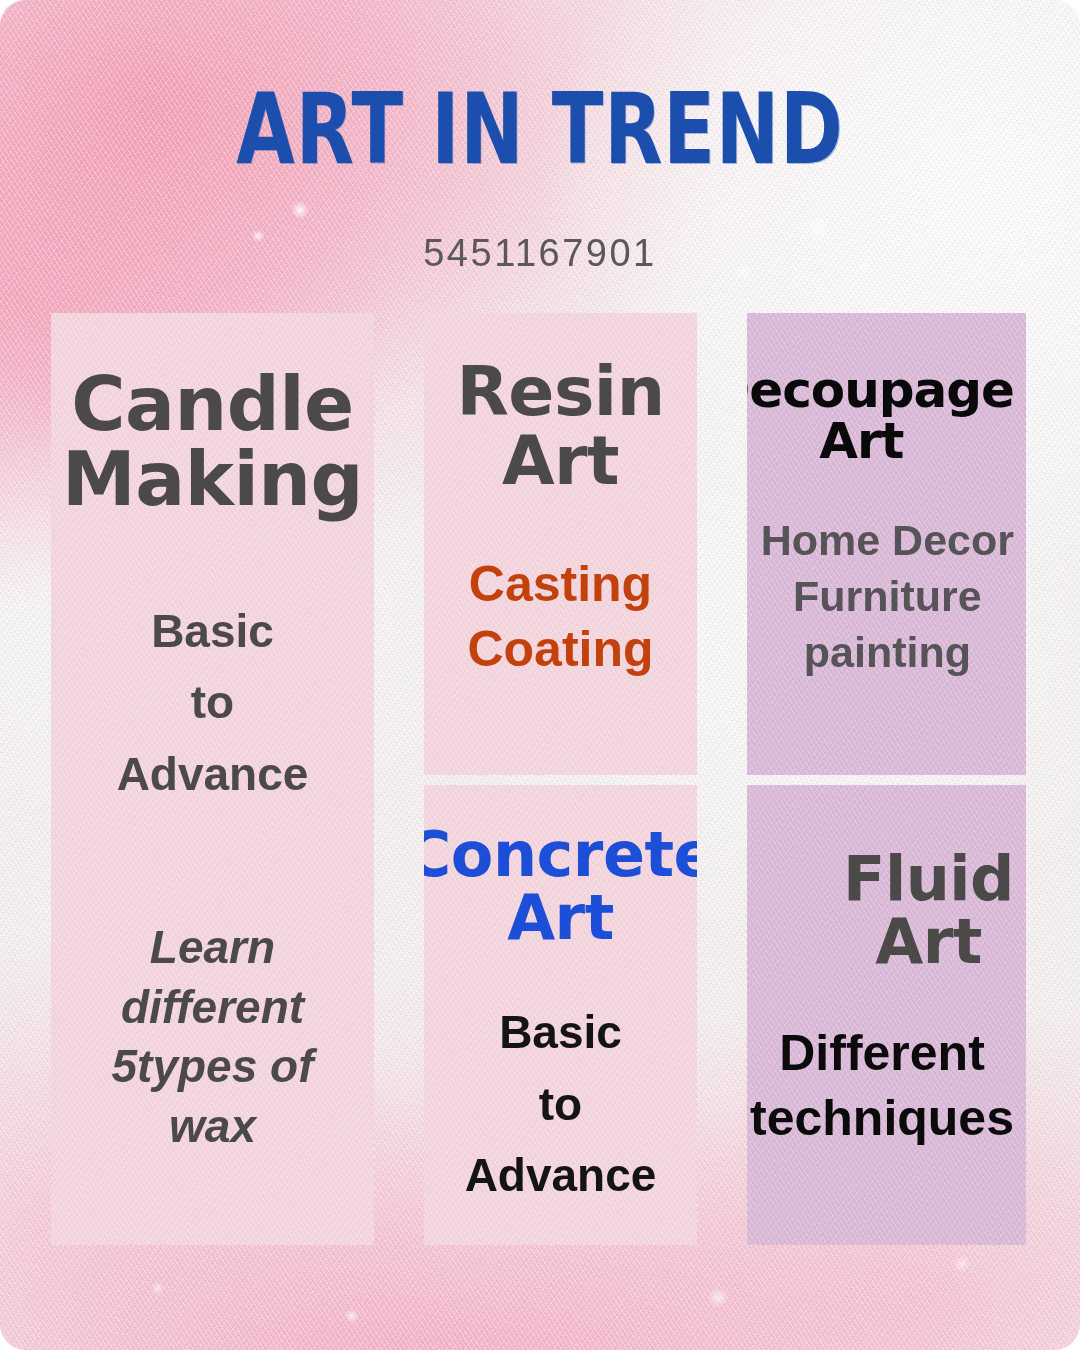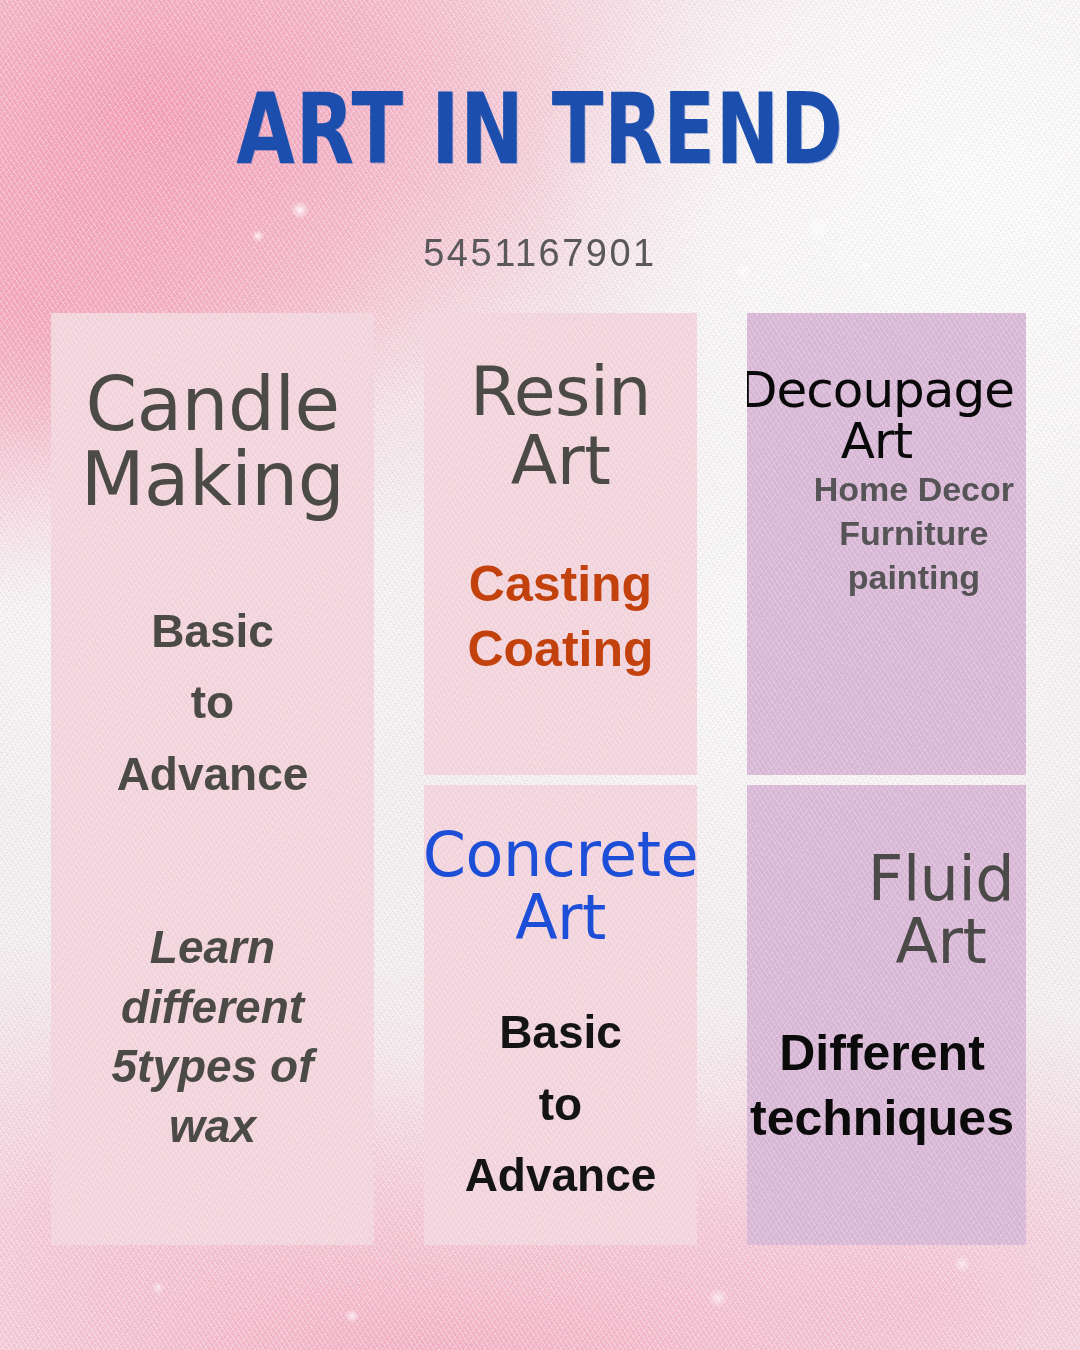--- a/index.html
+++ b/index.html
@@ -9,20 +9,21 @@
     overflow:hidden;
     font-family:"Liberation Sans", sans-serif;
   }
 
   
   #poster{
     position:relative;
     width:1080px; height:1350px;
     background:#f4f1f1;
     overflow:hidden;
+    border-radius:26px;
   }
   .wash{ position:absolute; inset:0; pointer-events:none; }
 
   .w1{
     background:
       radial-gradient(ellipse 760px 620px at 14% 8%,  rgba(245,155,180,.92) 0%, rgba(246,170,192,.72) 32%, rgba(248,200,214,.35) 58%, rgba(255,255,255,0) 76%),
       radial-gradient(ellipse 520px 430px at 2% 22%,  rgba(243,130,163,.80) 0%, rgba(246,168,192,.42) 45%, rgba(255,255,255,0) 72%),
       radial-gradient(ellipse 900px 520px at 30% 2%,  rgba(247,185,203,.55) 0%, rgba(255,255,255,0) 70%);
   }
   .w2{
@@ -111,21 +112,21 @@
     background-image:
       repeating-linear-gradient(58deg, rgba(255,255,255,.20) 0px, rgba(255,255,255,.20) 1px, rgba(170,145,155,.07) 1px, rgba(170,145,155,.07) 2px, rgba(255,255,255,0) 2px, rgba(255,255,255,0) 4px),
       repeating-linear-gradient(-52deg, rgba(255,255,255,.14) 0px, rgba(255,255,255,.14) 1px, rgba(165,140,150,.05) 1px, rgba(165,140,150,.05) 2px, rgba(255,255,255,0) 2px, rgba(255,255,255,0) 5px);
   }
   .panel.pink { background:#f4d5de; }
   .panel.mauve{ background:#d9b8d7;align-items:flex-end; }
 
   .panel-title{
     position:relative; z-index:2;
     font-family:"DejaVu Sans", sans-serif;
-    font-weight:400;
+    font-weight:700;
     line-height:1.02;
     letter-spacing:-.5px;
   }
   .panel-body{
     position:relative; z-index:2;
     font-weight:700;
     line-height:1.30;
   }
   .panel-body.spaced{ line-height:1.55; }
 
@@ -134,21 +135,21 @@
   #panel-candle   .panel-body.b1{ font-size:46px; color:#4c4a48; margin-top:78px; }
   #panel-candle   .panel-body.b2{ font-size:46px; color:#4c4a48; margin-top:108px;font-style:italic; }
 
   #panel-resin    .panel-title{ font-size:68px; color:#4c4a48; margin-top:22px; }
   #panel-resin    .panel-body.b1{ font-size:50px; color:#c2410c; margin-top:56px; }
 
   #panel-concrete .panel-title{ font-size:62px; color:#1d4ed8; margin-top:16px; }
   #panel-concrete .panel-body.b1{ font-size:46px; color:#141414; margin-top:48px; }
 
   #panel-decoupage .panel-title{ font-size:50px; color:#090909; margin-top:30px; letter-spacing:-1px; }
-  #panel-decoupage .panel-body.b1{ font-size:34px; color:#565456; }
+  #panel-decoupage .panel-body.b1{ font-size:43px; color:#565456; margin-top:46px; }
 
   #panel-fluid    .panel-title{ font-size:62px; color:#4c4a48; margin-top:40px; }
   #panel-fluid    .panel-body.b1{ font-size:50px; color:#0b0b0b; margin-top:48px; }
 </style>
 </head>
 <body>
 
 <div id="poster">
 
   <div class="wash w1"></div>

